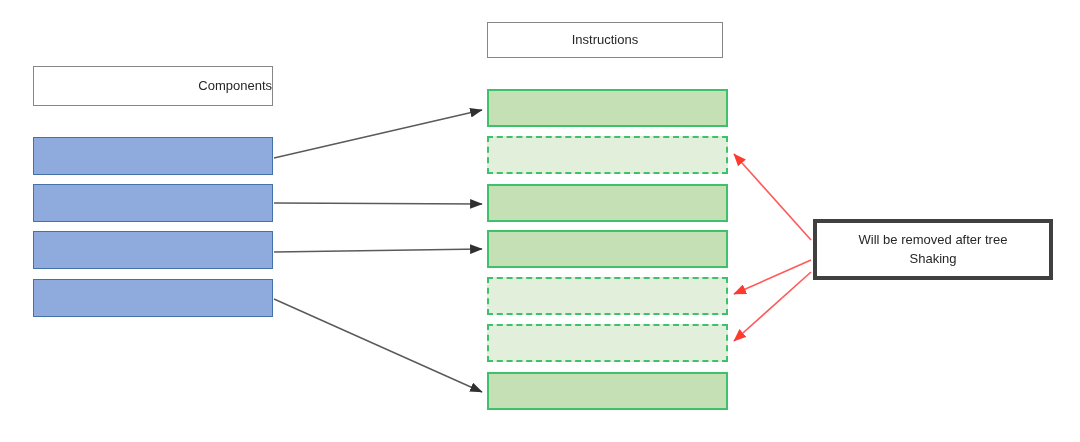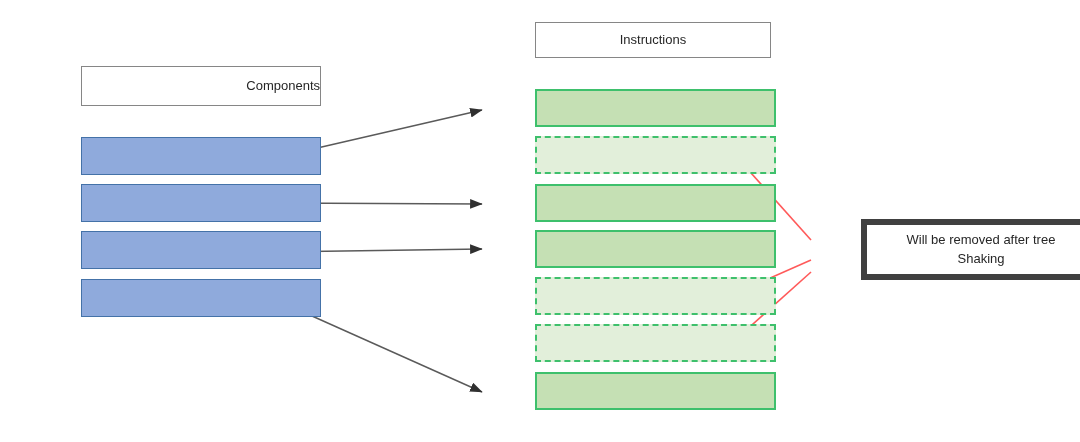--- a/index.html
+++ b/index.html
@@ -14,21 +14,21 @@
   }
   #canvas {
     position: relative;
     width: 1080px;
     height: 442px;
     background: #ffffff;
     overflow: hidden;
   }
 
   
-  .abs { position: absolute; box-sizing: border-box; margin-left: 48px; }
+  .abs { position: absolute; box-sizing: border-box; }
 
   
   .label-box {
     border: 1px solid #868686;
     background: #ffffff;
     display: flex;
     align-items: center;
     justify-content: center;
     text-align: center;
     color: #262626;
@@ -48,21 +48,21 @@
     background: #C5E0B4;
     border: 2px solid #3EC06C;
   }
   .instr-removed {
     background: #E2EFDA;
     border: 2px dashed #3EC06C;
   }
 
   
   .callout-box {
-    border: 6px solid #404040;
+    border: 4px solid #404040;
     background: #ffffff;
     display: flex;
     align-items: center;
     justify-content: center;
     text-align: center;
     color: #262626;
     font-size: 13px;
     line-height: 1.45;
     padding: 2px 6px;
   }

